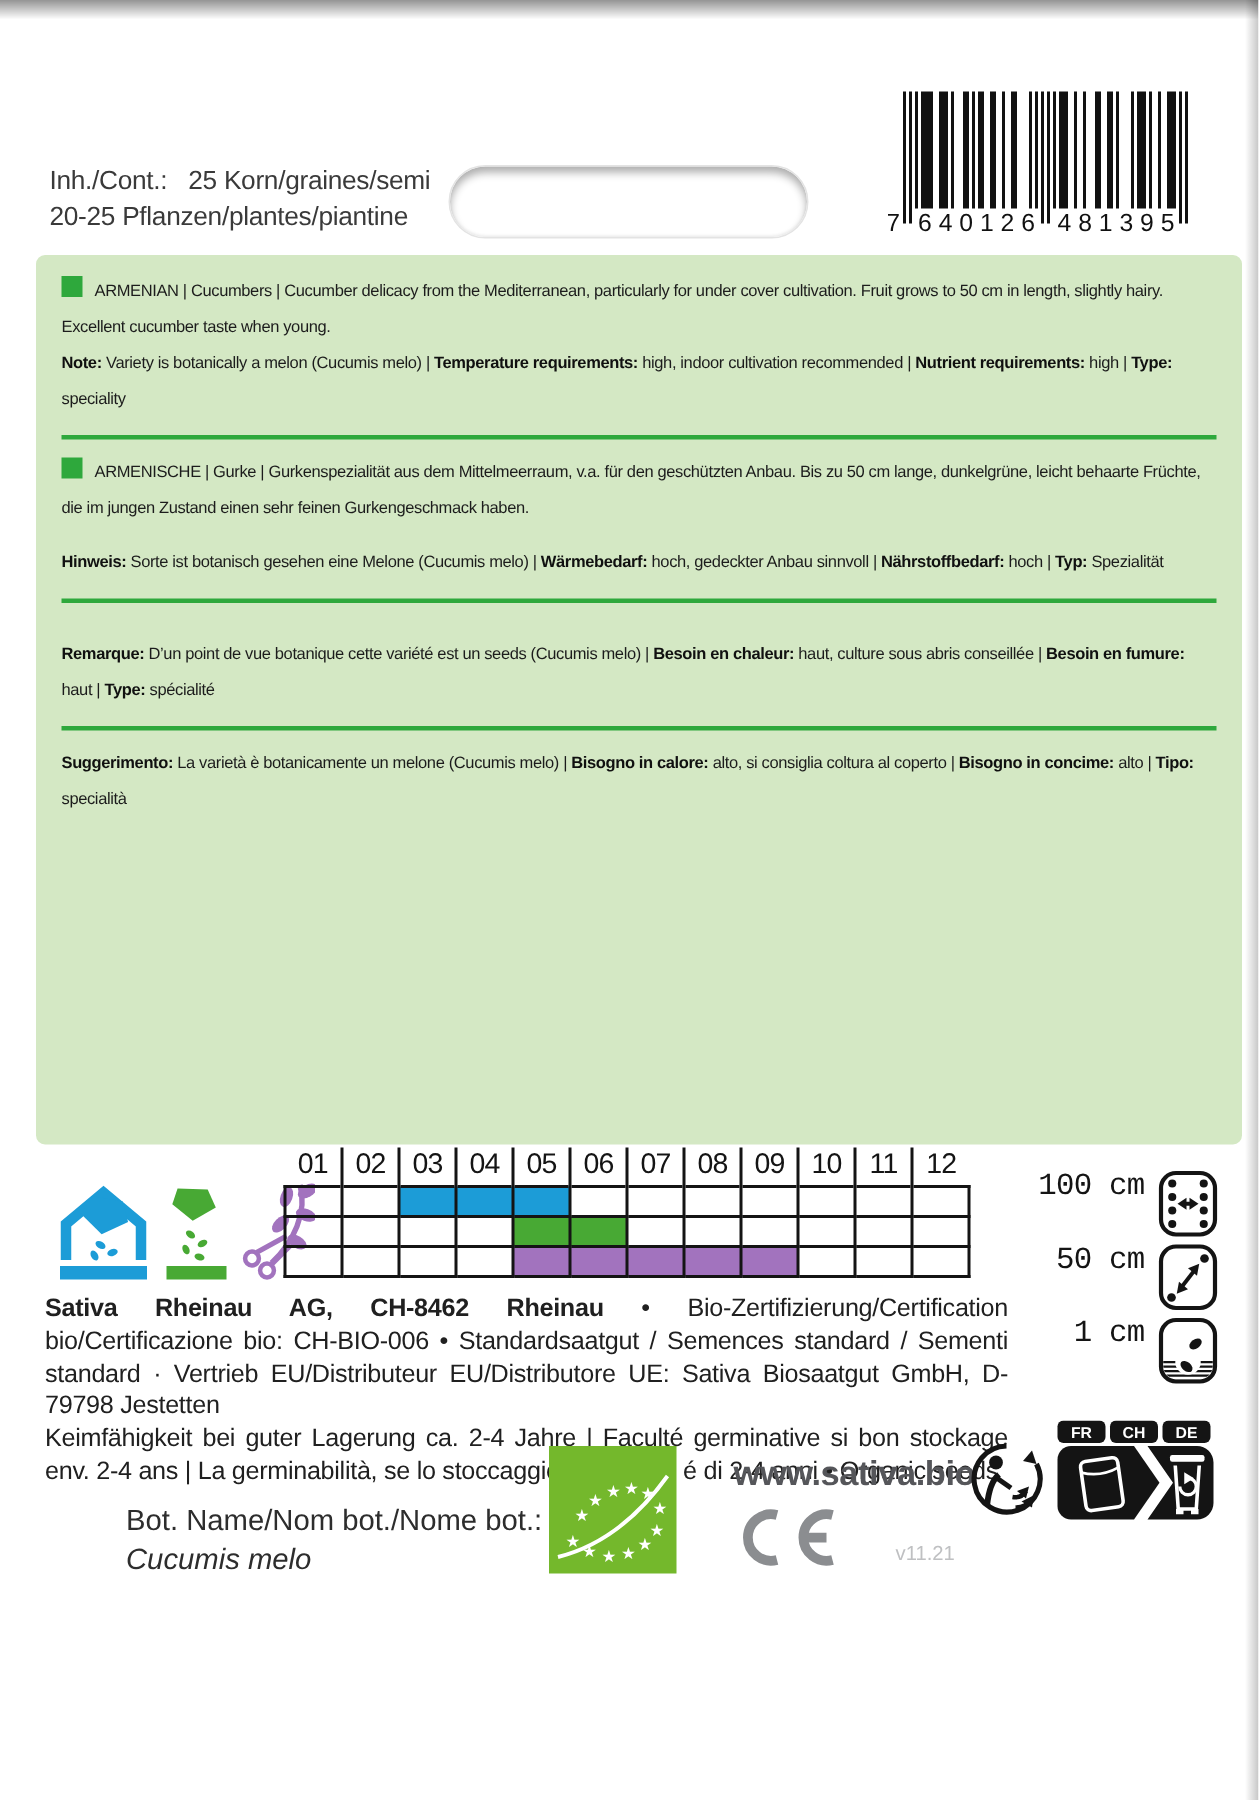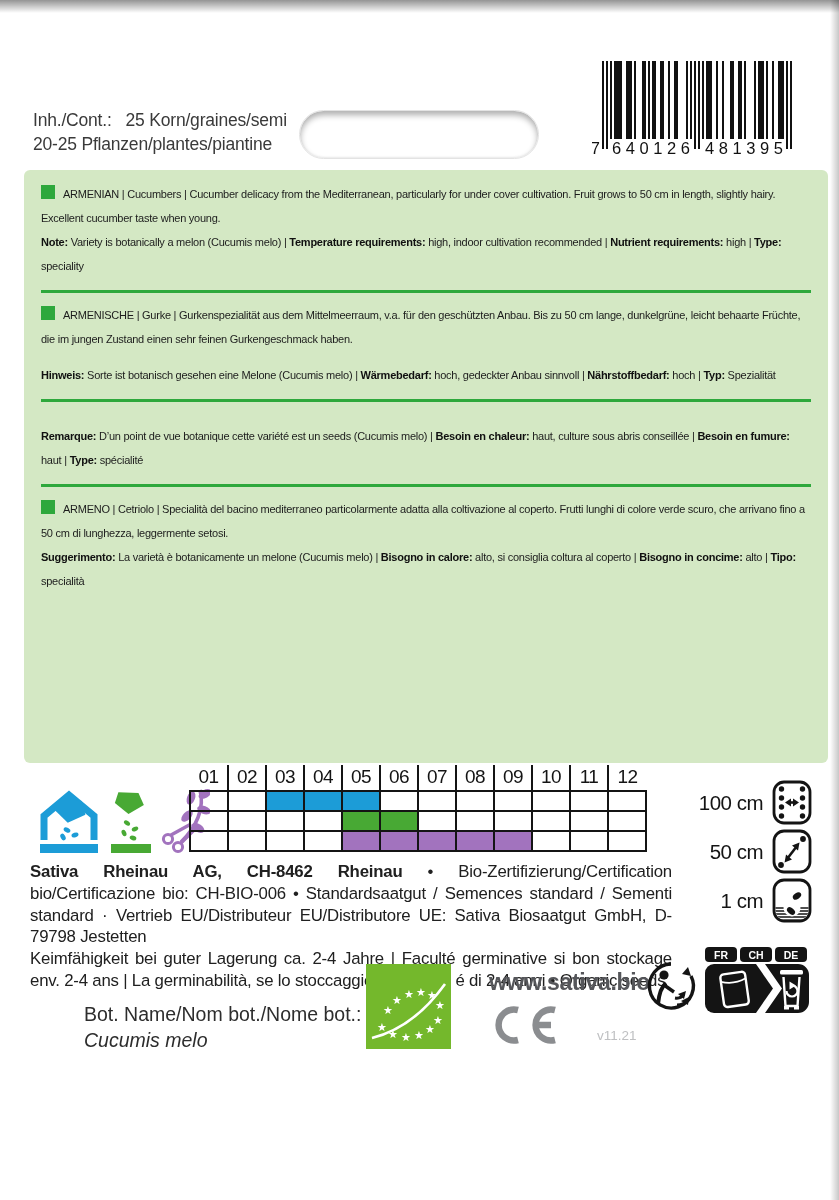--- a/index.html
+++ b/index.html
@@ -41,21 +41,21 @@
     display:flex; align-items:flex-end; gap:8px; }
   table.cal-grid { position:absolute; left:189px; top:765px; border-collapse:collapse; }
   table.cal-grid thead td { width:38px; height:26px; text-align:center; vertical-align:bottom;
     font-size:19px; letter-spacing:-0.5px; color:#141414; border-left:2px solid #141414; padding:0 0 2px; }
   table.cal-grid thead td:first-child { border-left:none; }
   table.cal-grid tbody td { width:38px; height:20px; border:2px solid #141414; padding:0; }
 
   
   .spacing { position:absolute; left:686px; top:780px; width:126px;
     display:flex; flex-direction:column; gap:4px; }
-  .spacing .row { display:flex; align-items:center; justify-content:flex-end; height:45px; }
+  .spacing .row { display:flex; justify-content:flex-end; height:45px;font-family:Liberation Mono, monospace; }
   .spacing .row .sp-label { font-size:20.5px; letter-spacing:-0.5px; color:#141414; margin-right:9px; }
 
   
   .company { position:absolute; left:30px; top:861px; width:642px; }
   .company p { margin:0; font-size:16.8px; line-height:21.8px; letter-spacing:-0.2px;
     color:#202020; text-align:justify; }
 
   
   .bot-name { position:absolute; left:60px; top:1001px; font-size:19.5px; line-height:26px; color:#2d2d2d;margin-left:24px; }
   .bot-name .val { font-style:italic; }
@@ -141,21 +141,20 @@
     <p class="details"><b>Note:</b><span> Variety is botanically a melon (Cucumis melo) | </span><b>Temperature requirements:</b><span> high, indoor cultivation recommended | </span><b>Nutrient requirements:</b><span> high | </span><b>Type:</b><span> speciality</span></p>
   </div>
   <div class="section gapped">
     <p class="intro"><span class="bullet"></span><span><span>ARMENISCHE | Gurke | Gurkenspezialität aus dem Mittelmeerraum, v.a. für den geschützten Anbau. Bis zu 50 cm lange, dunkelgrüne, leicht behaarte Früchte, die im jungen Zustand einen sehr feinen Gurkengeschmack haben.</span></span></p>
     <p class="details"><b>Hinweis:</b><span> Sorte ist botanisch gesehen eine Melone (Cucumis melo) | </span><b>Wärmebedarf:</b><span> hoch, gedeckter Anbau sinnvoll | </span><b>Nährstoffbedarf:</b><span> hoch | </span><b>Typ:</b><span> Spezialität</span></p>
   </div>
   <div class="section gapped">
     <p class="details"><b>Remarque:</b><span> D’un point de vue botanique cette variété est un seeds (Cucumis melo) | </span><b>Besoin en chaleur:</b><span> haut, culture sous abris conseillée | </span><b>Besoin en fumure:</b><span> haut | </span><b>Type:</b><span> spécialité</span></p>
   </div>
   <div class="section">
-    <p class="intro"><span class="bullet"></span><span><span>ARMENO | Cetriolo | Specialità del bacino mediterraneo particolarmente adatta alla coltivazione al coperto. Frutti lunghi di colore verde scuro, che arrivano fino a 50 cm di lunghezza, leggermente setosi.</span></span></p>
     <p class="details"><b>Suggerimento:</b><span> La varietà è botanicamente un melone (Cucumis melo) | </span><b>Bisogno in calore:</b><span> alto, si consiglia coltura al coperto | </span><b>Bisogno in concime:</b><span> alto | </span><b>Tipo:</b><span> specialità</span></p>
   </div>
 </div>
 
 <div class="cal-legend">
   <svg width="66" height="68" viewBox="0 0 66 68">
     <path d="M8,54 V30 L33,9 L58,30 V54" fill="none" stroke="#1c9cd7" stroke-width="7"></path>
     <rect x="4" y="58" width="58" height="9" fill="#1c9cd7"></rect>
     <polygon points="24,13 44,13 50,26 34,37 18,26" fill="#1c9cd7" transform="rotate(10 34 24)"></polygon>
     <ellipse cx="31" cy="44" rx="3.6" ry="2.3" fill="#1c9cd7" transform="rotate(30 31 44)"></ellipse>

